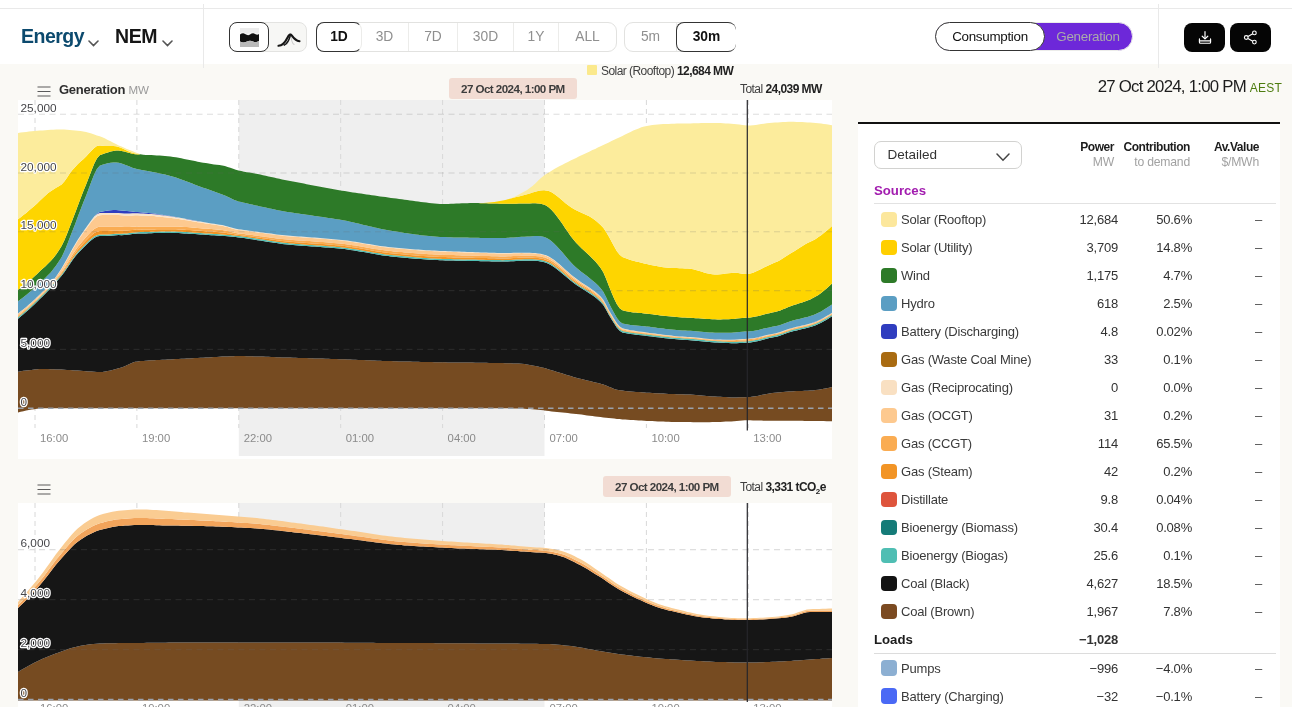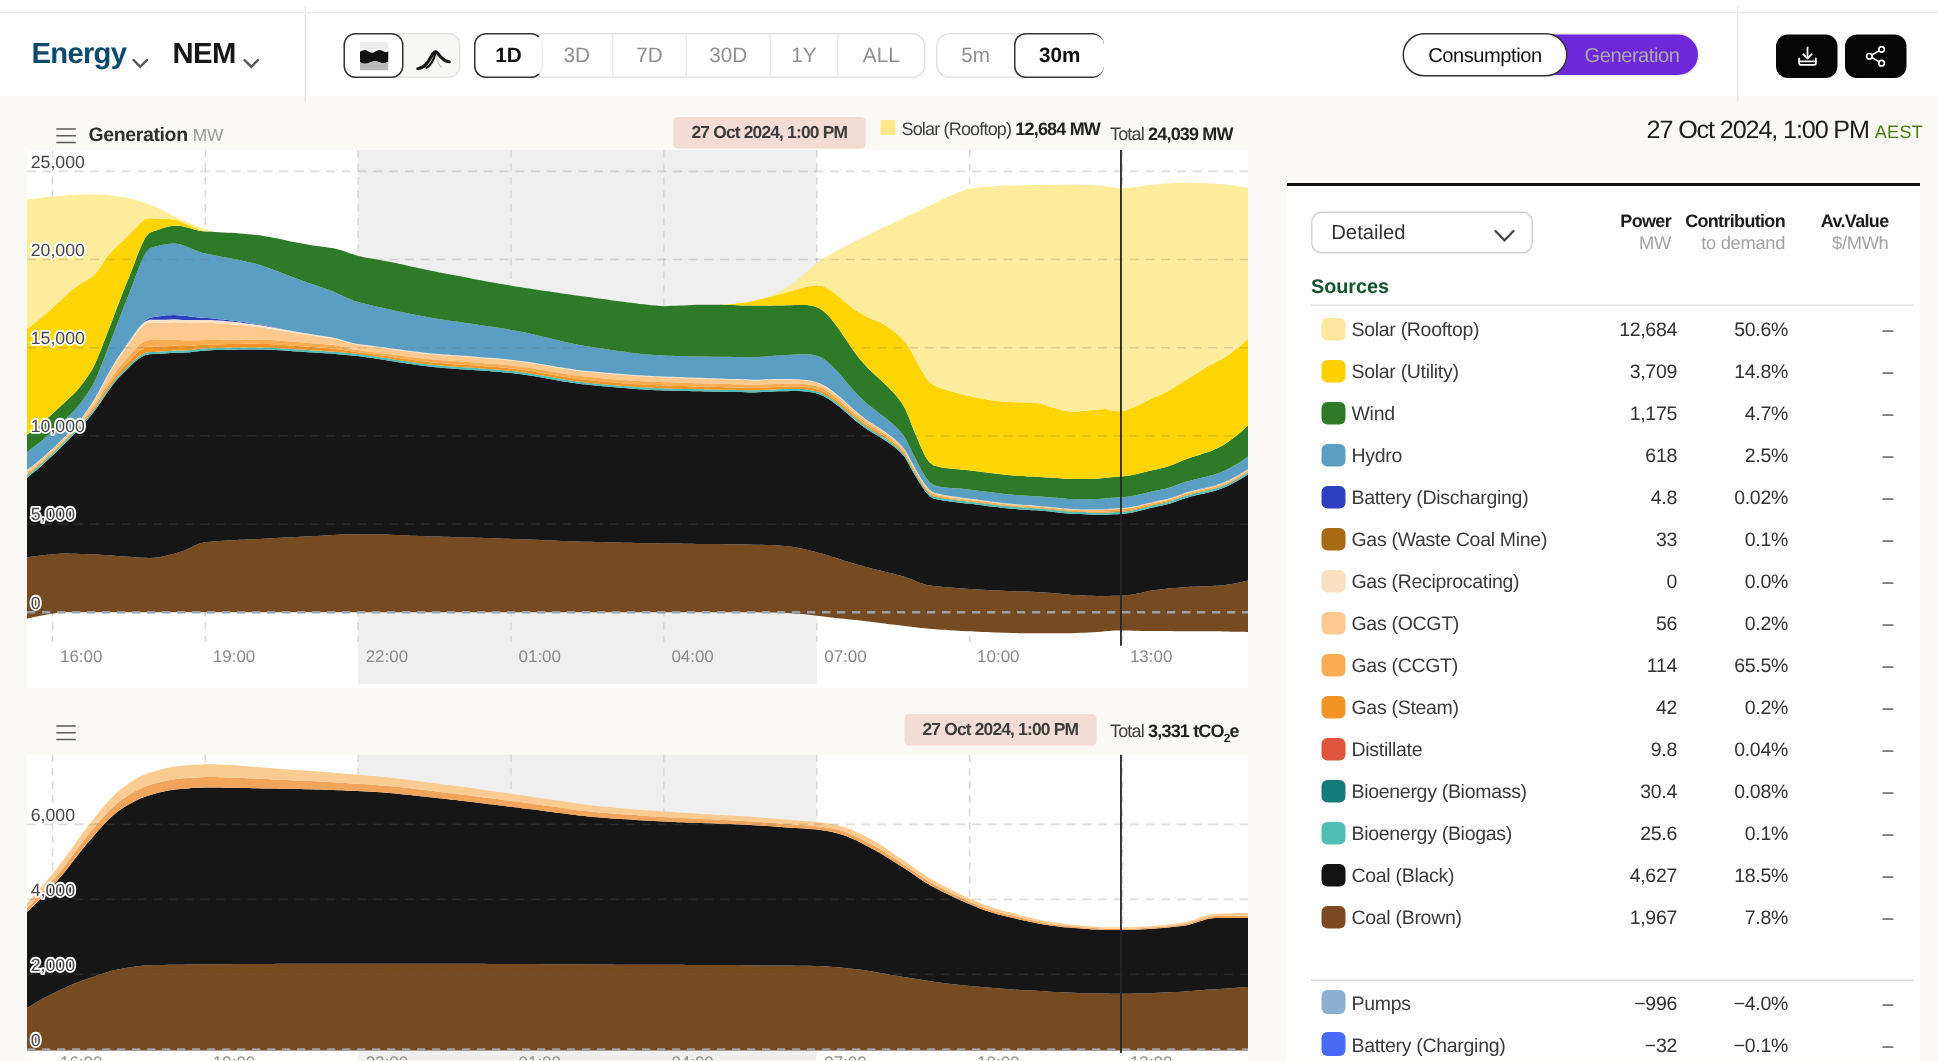--- a/index.html
+++ b/index.html
@@ -47,21 +47,21 @@
 
 #paneldate { position:absolute; right:10px; top:77px; font-size:16.8px; color:#1c1c1c; letter-spacing:-0.75px;}
 #paneldate span { font-size:12px; color:#4d7c0f; letter-spacing:0.2px; }
 #card { position:absolute; left:858px; top:96px; width:422px; height:601px; background:#fff;
   border-top:2.4px solid #111;margin-top:26px; }
 #dd { position:absolute; left:16px; top:17px; width:148px; height:27.5px; border:1px solid #d2d2d0;
   border-radius:7px; background:#fff; font-size:13.5px; color:#333; line-height:26px; padding-left:12.5px; }
 #dd svg { position:absolute; right:11px; top:10.5px; }
 .h1 { position:absolute; top:15.5px; font-size:12px; letter-spacing:-0.45px; font-weight:bold; color:#1c1c1c; }
 .h2 { position:absolute; top:30.5px; font-size:12.2px; letter-spacing:-0.2px; color:#a2a2a2; }
-#srcs { position:absolute; left:16px; top:59px; font-size:13.2px; font-weight:bold; color:#14532d; }
+#srcs { position:absolute; left:16px; top:59px; font-size:13.2px; font-weight:bold; color:#a21caf; }
 .hr1 { position:absolute; left:16px; top:78.5px; width:402px; height:1px; background:#e2e2e2; }
 .hr2 { position:absolute; left:16px; width:402px; height:1px; background:#dcdcdc; }
 .trow { position:absolute; left:0; width:422px; height:28px; }
 .sw { position:absolute; left:23px; top:6px; width:15.5px; height:15.5px; border-radius:4px; }
 .lbl { position:absolute; left:43px; top:6.5px; font-size:13px; letter-spacing:-0.2px; color:#3a3a3a; }
 .num { position:absolute; top:6.5px; font-size:13px; letter-spacing:-0.2px; color:#323232; text-align:right; }
 .n1 { right:162px; width:100px; }
 .n2 { right:88px; width:70px; }
 .n3 { right:18px; width:40px; color:#4a4a4a; }
 .bold { font-weight:bold; }
@@ -128,21 +128,21 @@
         <path d="M8.4 10.7l6.8-3.9M8.4 13.3l6.8 3.9"></path>
       </svg>
     </div>
 </div>
 
 <div class="hamb" style="top:83px"><svg width="14" height="11" viewBox="0 0 14 11" stroke="#5a5a5a" stroke-width="1.1">
       <path d="M0.5 1h13M0.5 5.5h13M0.5 10h13"></path>
     </svg></div>
 <div class="ctitle" style="left:59px; top:81.5px">Generation <span class="cunit">MW</span></div>
 <div class="chip" style="left:449px; top:78px">27 Oct 2024, 1:00 PM</div>
-<div class="leg" style="left:587px; top:79px"><span class="legsw"></span>Solar (Rooftop) <b>12,684 MW</b></div>
+<div class="leg" style="left:587px; top:64px"><span class="legsw"></span>Solar (Rooftop) <b>12,684 MW</b></div>
 <div class="leg" style="left:740px; top:81.5px">Total <b>24,039 MW</b></div>
 <svg style="position:absolute;left:18px;top:100px" width="814" height="359" viewBox="18 100 814 359">
     <rect x="18" y="100" width="814" height="359" fill="#ffffff"></rect>
     <rect x="238.8" y="100" width="305.7" height="356" fill="#EFEFEF"></rect>
     <line x1="35" y1="100" x2="35" y2="428" stroke="#d8d8d8" stroke-width="1" stroke-dasharray="5 4"></line>
     <line x1="136.9" y1="100" x2="136.9" y2="428" stroke="#d8d8d8" stroke-width="1" stroke-dasharray="5 4"></line>
     <line x1="238.8" y1="100" x2="238.8" y2="428" stroke="#d8d8d8" stroke-width="1" stroke-dasharray="5 4"></line>
     <line x1="340.7" y1="100" x2="340.7" y2="428" stroke="#d8d8d8" stroke-width="1" stroke-dasharray="5 4"></line>
     <line x1="442.6" y1="100" x2="442.6" y2="428" stroke="#d8d8d8" stroke-width="1" stroke-dasharray="5 4"></line>
     <line x1="544.5" y1="100" x2="544.5" y2="428" stroke="#d8d8d8" stroke-width="1" stroke-dasharray="5 4"></line>
@@ -281,21 +281,21 @@
     <div class="trow" style="top:249.7px">
 <span class="sw" style="background:#F9E0C2"></span>
       <span class="lbl">Gas (Reciprocating)</span>
 <span class="num n1">0</span>
       <span class="num n2">0.0%</span>
       <span class="num n3">–</span>
     </div>
     <div class="trow" style="top:277.7px">
 <span class="sw" style="background:#FDC98F"></span>
       <span class="lbl">Gas (OCGT)</span>
-<span class="num n1">56</span>
+<span class="num n1">31</span>
       <span class="num n2">0.2%</span>
       <span class="num n3">–</span>
     </div>
     <div class="trow" style="top:305.7px">
 <span class="sw" style="background:#FAAC52"></span>
       <span class="lbl">Gas (CCGT)</span>
 <span class="num n1">114</span>
       <span class="num n2">65.5%</span>
       <span class="num n3">–</span>
     </div>
@@ -333,20 +333,24 @@
 <span class="num n1">4,627</span>
       <span class="num n2">18.5%</span>
       <span class="num n3">–</span>
     </div>
     <div class="trow" style="top:473.7px">
 <span class="sw" style="background:#7B4A21"></span>
       <span class="lbl">Coal (Brown)</span>
 <span class="num n1">1,967</span>
       <span class="num n2">7.8%</span>
       <span class="num n3">–</span>
+    </div>
+    <div class="trow" style="top:501.7px">
+      <span class="loadslbl">Loads</span>
+      <span class="num n1 bold">−1,028</span>
     </div>
     <div class="hr2" style="top:529.0px"></div>
     <div class="trow" style="top:530.0px">
 <span class="sw" style="background:#8CAFD2"></span>
       <span class="lbl">Pumps</span>
 <span class="num n1">−996</span>
       <span class="num n2">−4.0%</span>
       <span class="num n3">–</span>
     </div>
     <div class="trow" style="top:558.0px">

